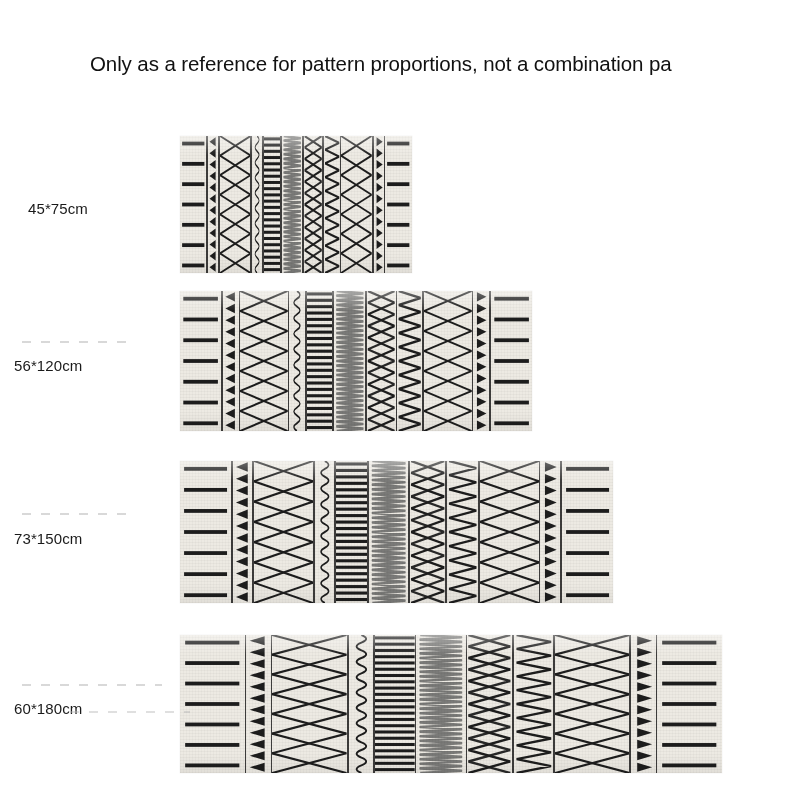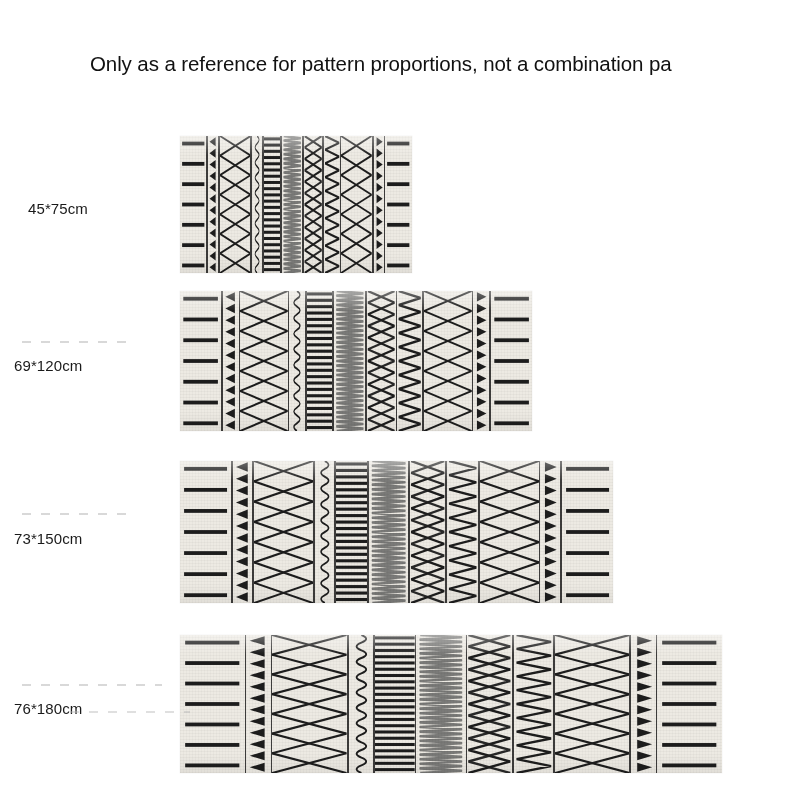--- a/index.html
+++ b/index.html
@@ -619,22 +619,22 @@
               <rect x="8" y="67.1" width="84" height="3.8" fill="#1d1d1d"></rect>
               <rect x="8" y="87.57" width="84" height="3.8" fill="#1d1d1d"></rect>
               <rect x="8" y="108.03999999999999" width="84" height="3.8" fill="#1d1d1d"></rect>
               <rect x="8" y="128.51" width="84" height="3.8" fill="#1d1d1d"></rect>
             </svg></div>
         </div>
       </div>
     </div>
   <div id="labels-layer">
       <div class="size-label" style="left: 28px; top: 200px; text-align: center;">45*75cm</div>
-      <div class="size-label" style="left: 14px; top: 357px;">69*120cm</div>
+      <div class="size-label" style="left: 14px; top: 357px;">56*120cm</div>
       <div class="ghost" style="left: 22px; top: 341px; width: 112px;"></div>
       <div class="size-label" style="left: 14px; top: 530px;">73*150cm</div>
       <div class="ghost" style="left: 22px; top: 513px; width: 112px;"></div>
-      <div class="size-label" style="left: 14px; top: 700px;">76*180cm</div>
+      <div class="size-label" style="left: 14px; top: 700px;">60*180cm</div>
       <div class="ghost" style="left: 22px; top: 684px; width: 140px;"></div>
       <div class="ghost g2" style="left: 70px; top: 711px; width: 120px;"></div>
     </div>
 
 </div>
 
 </body></html>

